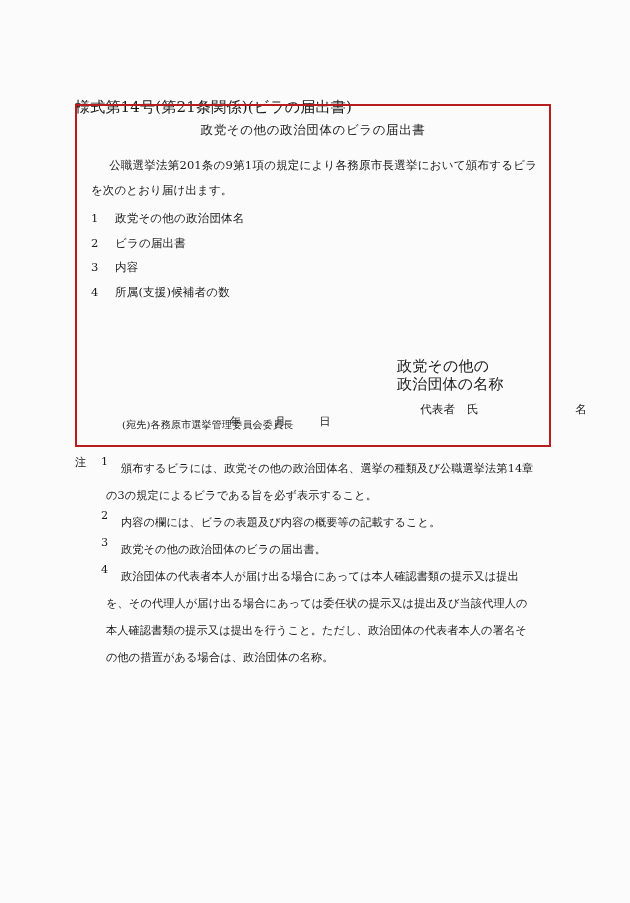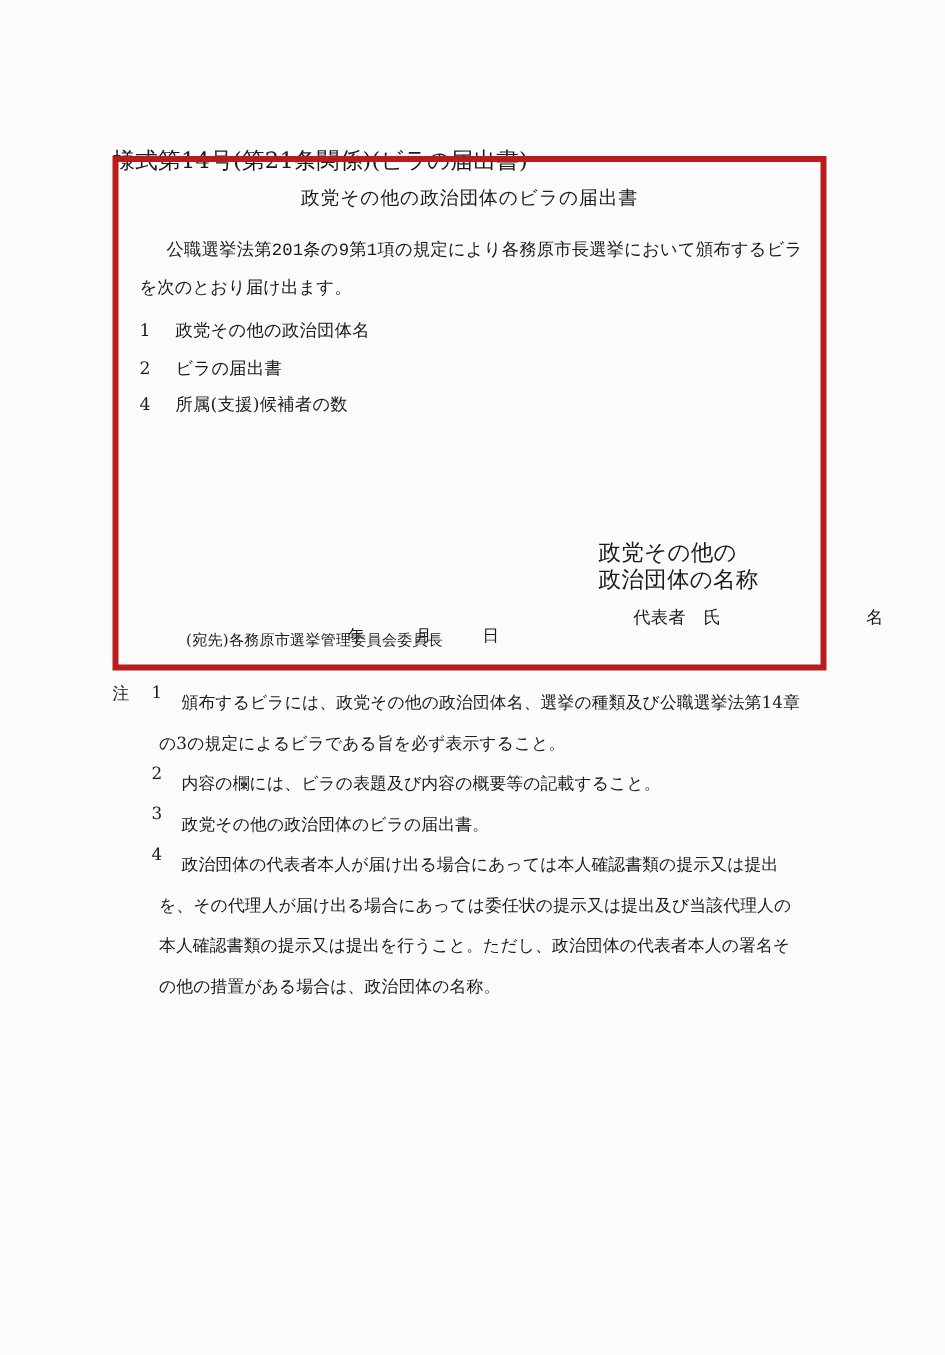--- a/index.html
+++ b/index.html
@@ -32,21 +32,21 @@
     margin-top: 40px;
   }
 
   
   .form-box {
     position: absolute;
     left: 75px;
     top: 104px;
     width: 476px;
     height: 343px;
-    border: 4px solid #b91c1c;
+    border: 2px solid #b91c1c;
     background: transparent;
     box-sizing: border-box;
   }
 
   .doc-title {
     position: absolute;
     left: 0;
     right: 0;
     top: 16px;
     text-align: center;
@@ -57,21 +57,20 @@
   .lead {
     position: absolute;
     left: 14px;
     right: 12px;
     top: 47px;
     font-size: 11.5px;
     line-height: 25px;
     text-align: justify;
     text-justify: inter-character;
     letter-spacing: 0.1px;
-    font-family: Liberation Mono, monospace;
   }
   .lead .indent {
     display: inline-block;
     width: 18px;
   }
 
   .items {
     position: absolute;
     left: 14px;
     top: 100px;
@@ -184,20 +183,23 @@
     <div class="lead"><span class="indent"></span><span>公職選挙法第201条の9第1項の規定により各務原市長選挙において頒布するビラを次のとおり届け出ます。</span></div>
 
     <div class="items">
       <div class="item-row">
         <span class="item-num">1</span><span>政党その他の政治団体名</span>
       </div>
       <div class="item-row">
         <span class="item-num">2</span><span>ビラの届出書</span>
       </div>
       <div class="item-row">
+        <span class="item-num">3</span><span>内容</span>
+      </div>
+      <div class="item-row">
         <span class="item-num">4</span><span>所属(支援)候補者の数</span>
       </div>
     </div>
 
     <div class="date-line">年　　　月　　　日</div>
 
     <div class="signature"><span>政党その他の</span><br><span>政治団体の名称</span></div>
 
     <div class="rep-line">
       <span class="rep-left">代表者　氏</span><span class="rep-right">名</span>

